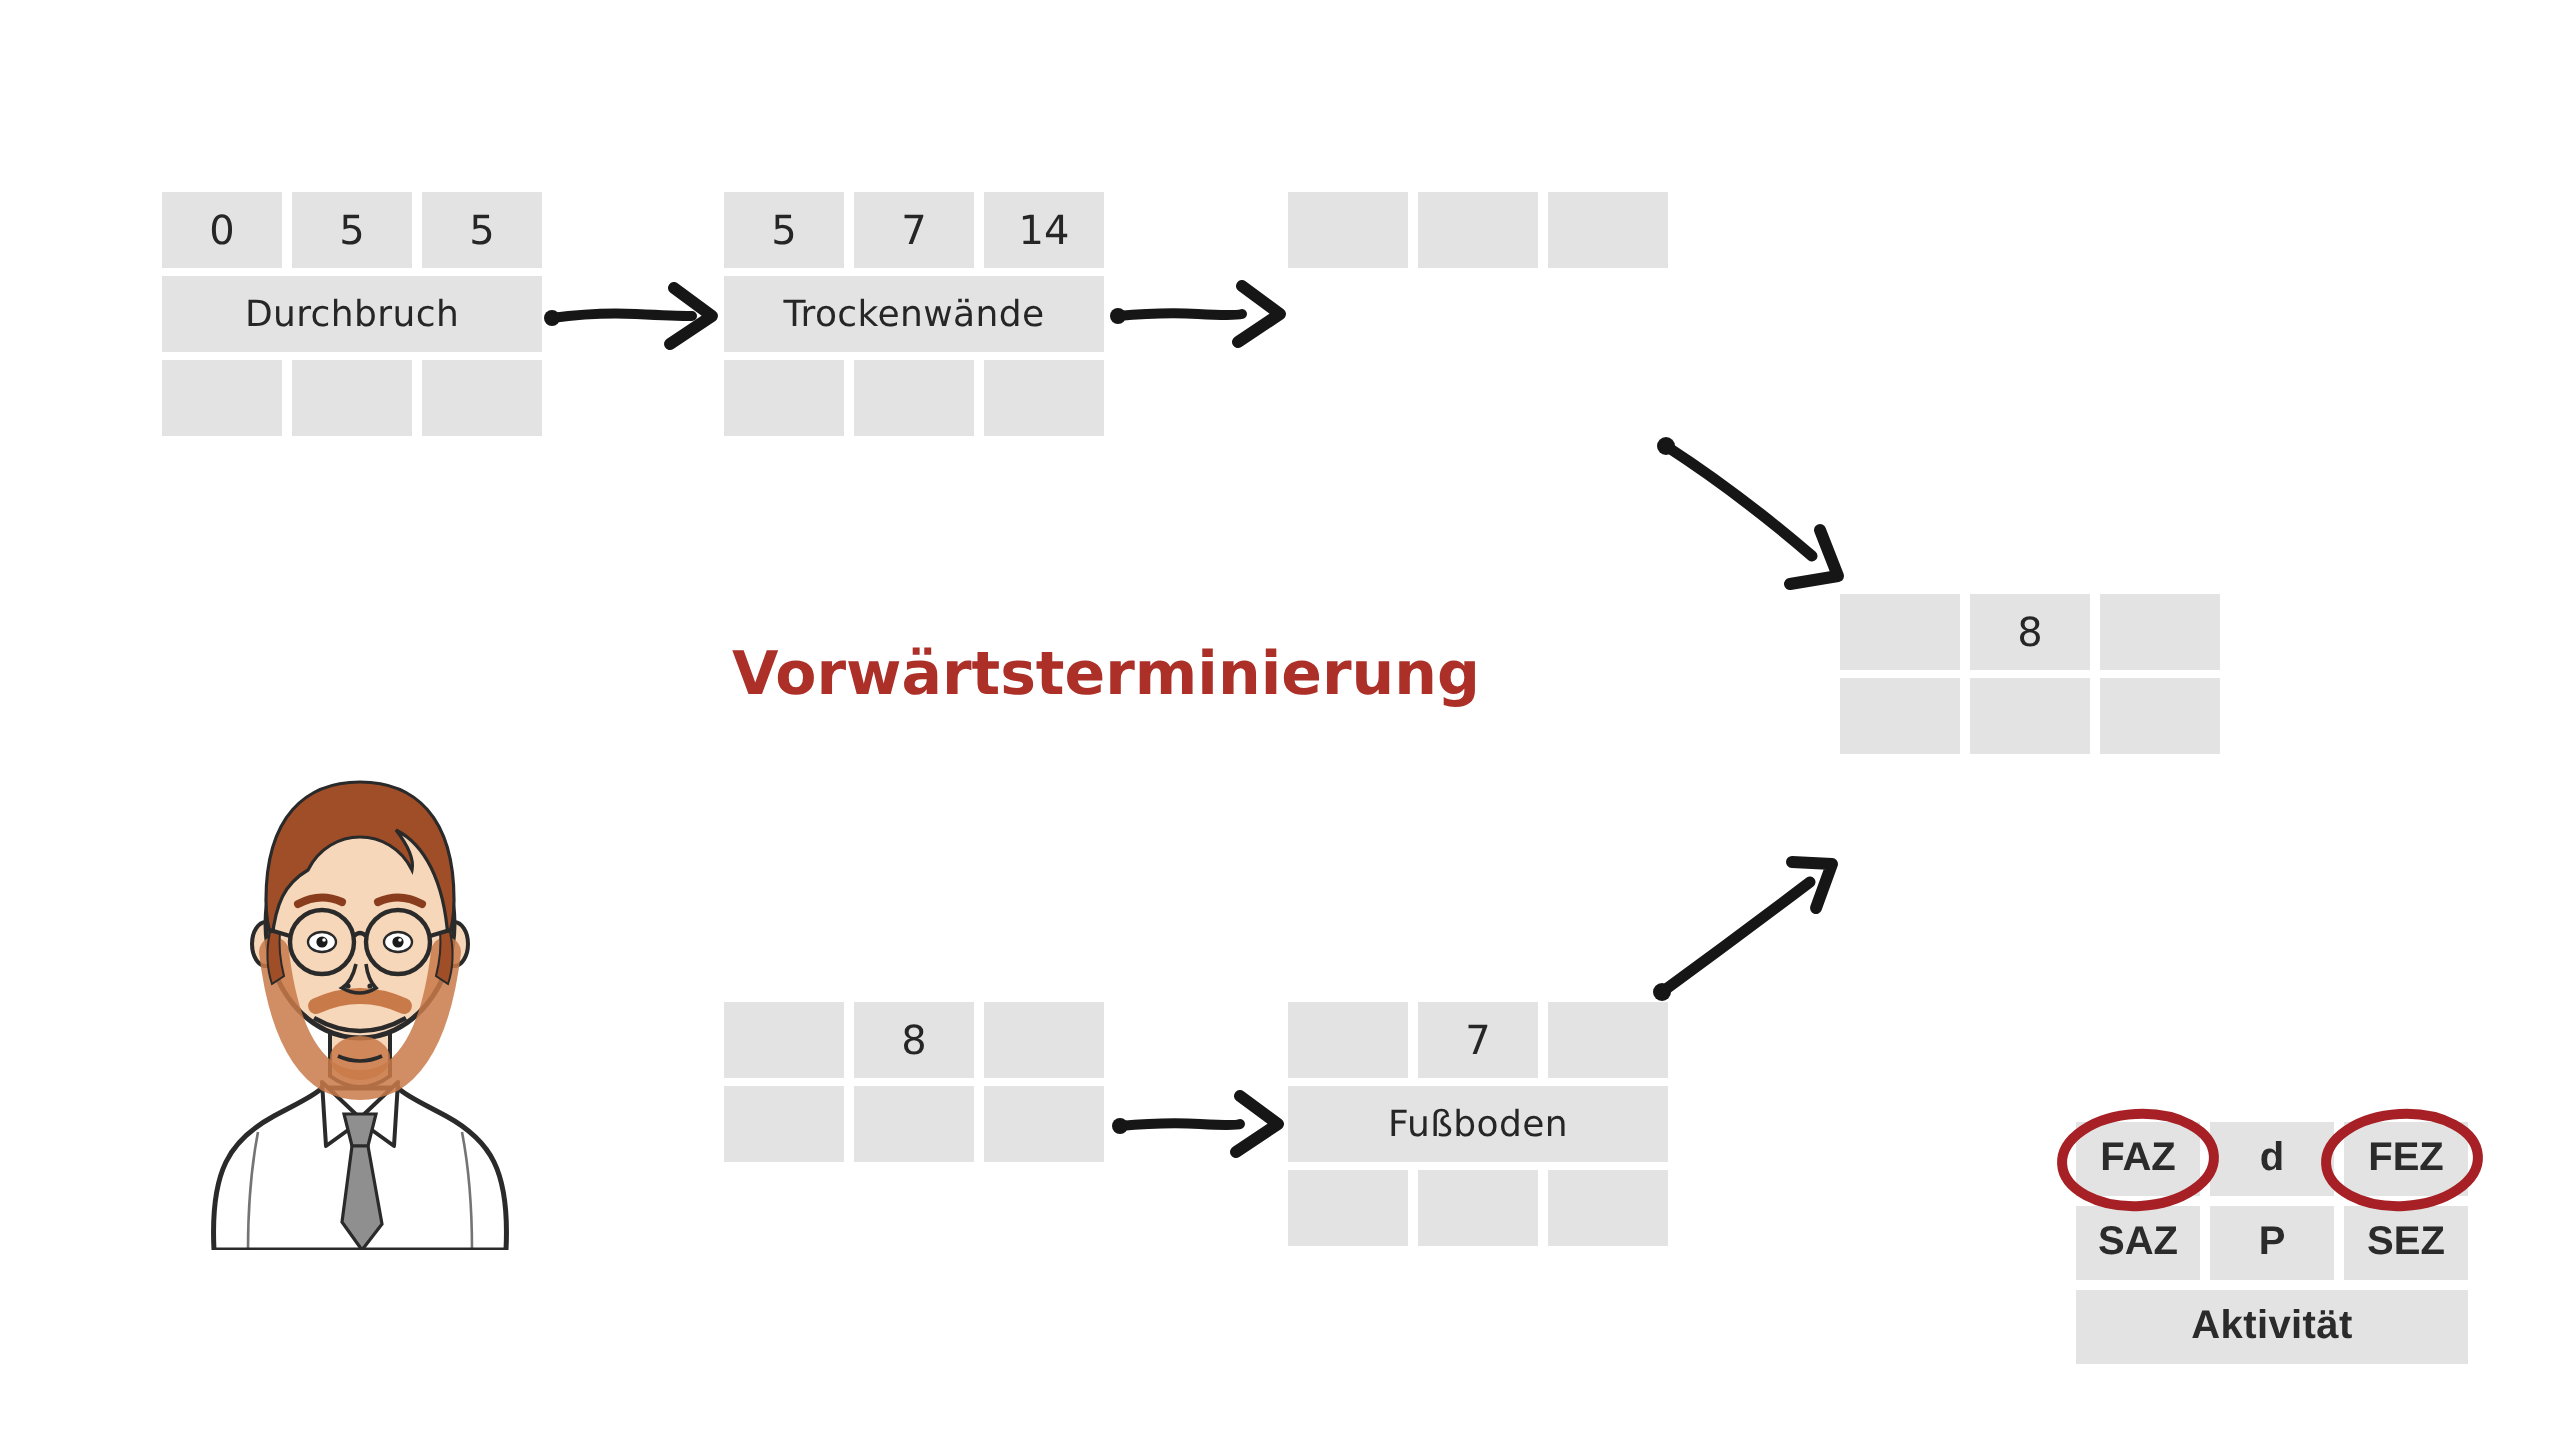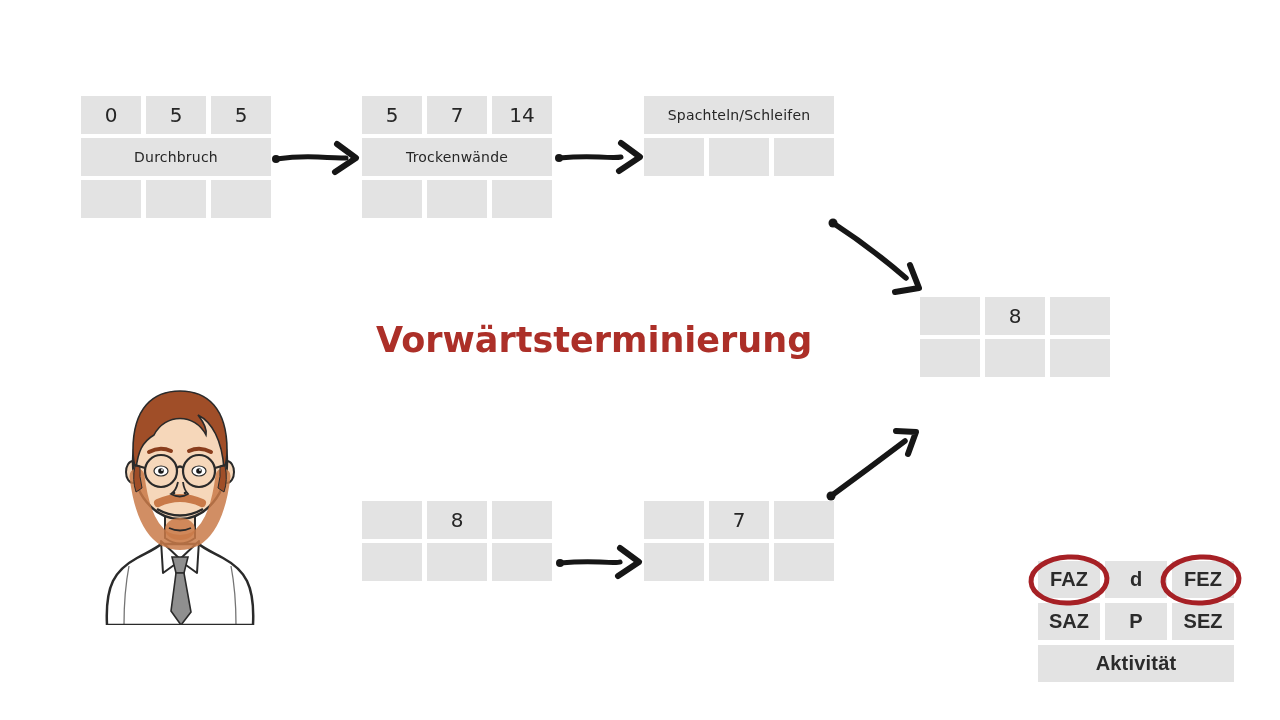--- a/index.html
+++ b/index.html
@@ -17,36 +17,36 @@
   .nrow { display:flex; gap:5px; margin-bottom:4px; }
   .nrow:last-child { margin-bottom:0; }
   .cell {
     background:#e3e3e3;
     height:38px;
     flex:1;
     display:flex; align-items:center; justify-content:center;
     font-size:20px;
     color:#262626;
   }
-  .cell.wide { font-size:14px; letter-spacing:0.2px; }
+  .cell.wide { font-size:18px; letter-spacing:0.2px; }
 
   
   .legend { position:absolute; left:1038px; top:561px; width:196px; }
   .legend .nrow { gap:5px; margin-bottom:5px;justify-content:flex-end; }
   .legend .cell {
     height:37px;
     font-family:"Liberation Sans", sans-serif;
     font-weight:700;
     font-size:20px;
     color:#2b2b2b;
   }
 
   .title {
-    position:absolute; left:376px; top:320px;
-    font-size:35px; font-weight:700;
+    position:absolute; left:366px; top:320px;
+    font-size:30px; font-weight:700;
     color:#ac2f28;
     font-family:"DejaVu Sans", sans-serif;
     white-space:nowrap;
   }
 
   .overlay {
     position:absolute; left:0; top:0; width:1280px; height:720px;
     pointer-events:none;
   }
 
@@ -82,23 +82,20 @@
   </div>
   <div class="nrow">
     <div class="cell"></div>
     <div class="cell"></div>
     <div class="cell"></div>
   </div>
 </div>
 
 <div class="node" style="left:644px; top:96px;">
   <div class="nrow">
-    <div class="cell wide">Spachteln/Schleifen</div>
-  </div>
-  <div class="nrow">
     <div class="cell"></div>
     <div class="cell"></div>
     <div class="cell"></div>
   </div>
 </div>
 
 <div class="node" style="left:920px; top:297px;">
   <div class="nrow">
     <div class="cell"></div>
     <div class="cell">8</div>
@@ -122,20 +119,23 @@
     <div class="cell"></div>
     <div class="cell"></div>
   </div>
 </div>
 
 <div class="node" style="left:644px; top:501px;">
   <div class="nrow">
     <div class="cell"></div>
     <div class="cell">7</div>
     <div class="cell"></div>
+  </div>
+  <div class="nrow">
+    <div class="cell wide">Fußboden</div>
   </div>
   <div class="nrow">
     <div class="cell"></div>
     <div class="cell"></div>
     <div class="cell"></div>
   </div>
 </div>
 
 <div class="title">Vorwärtsterminierung</div>
 

